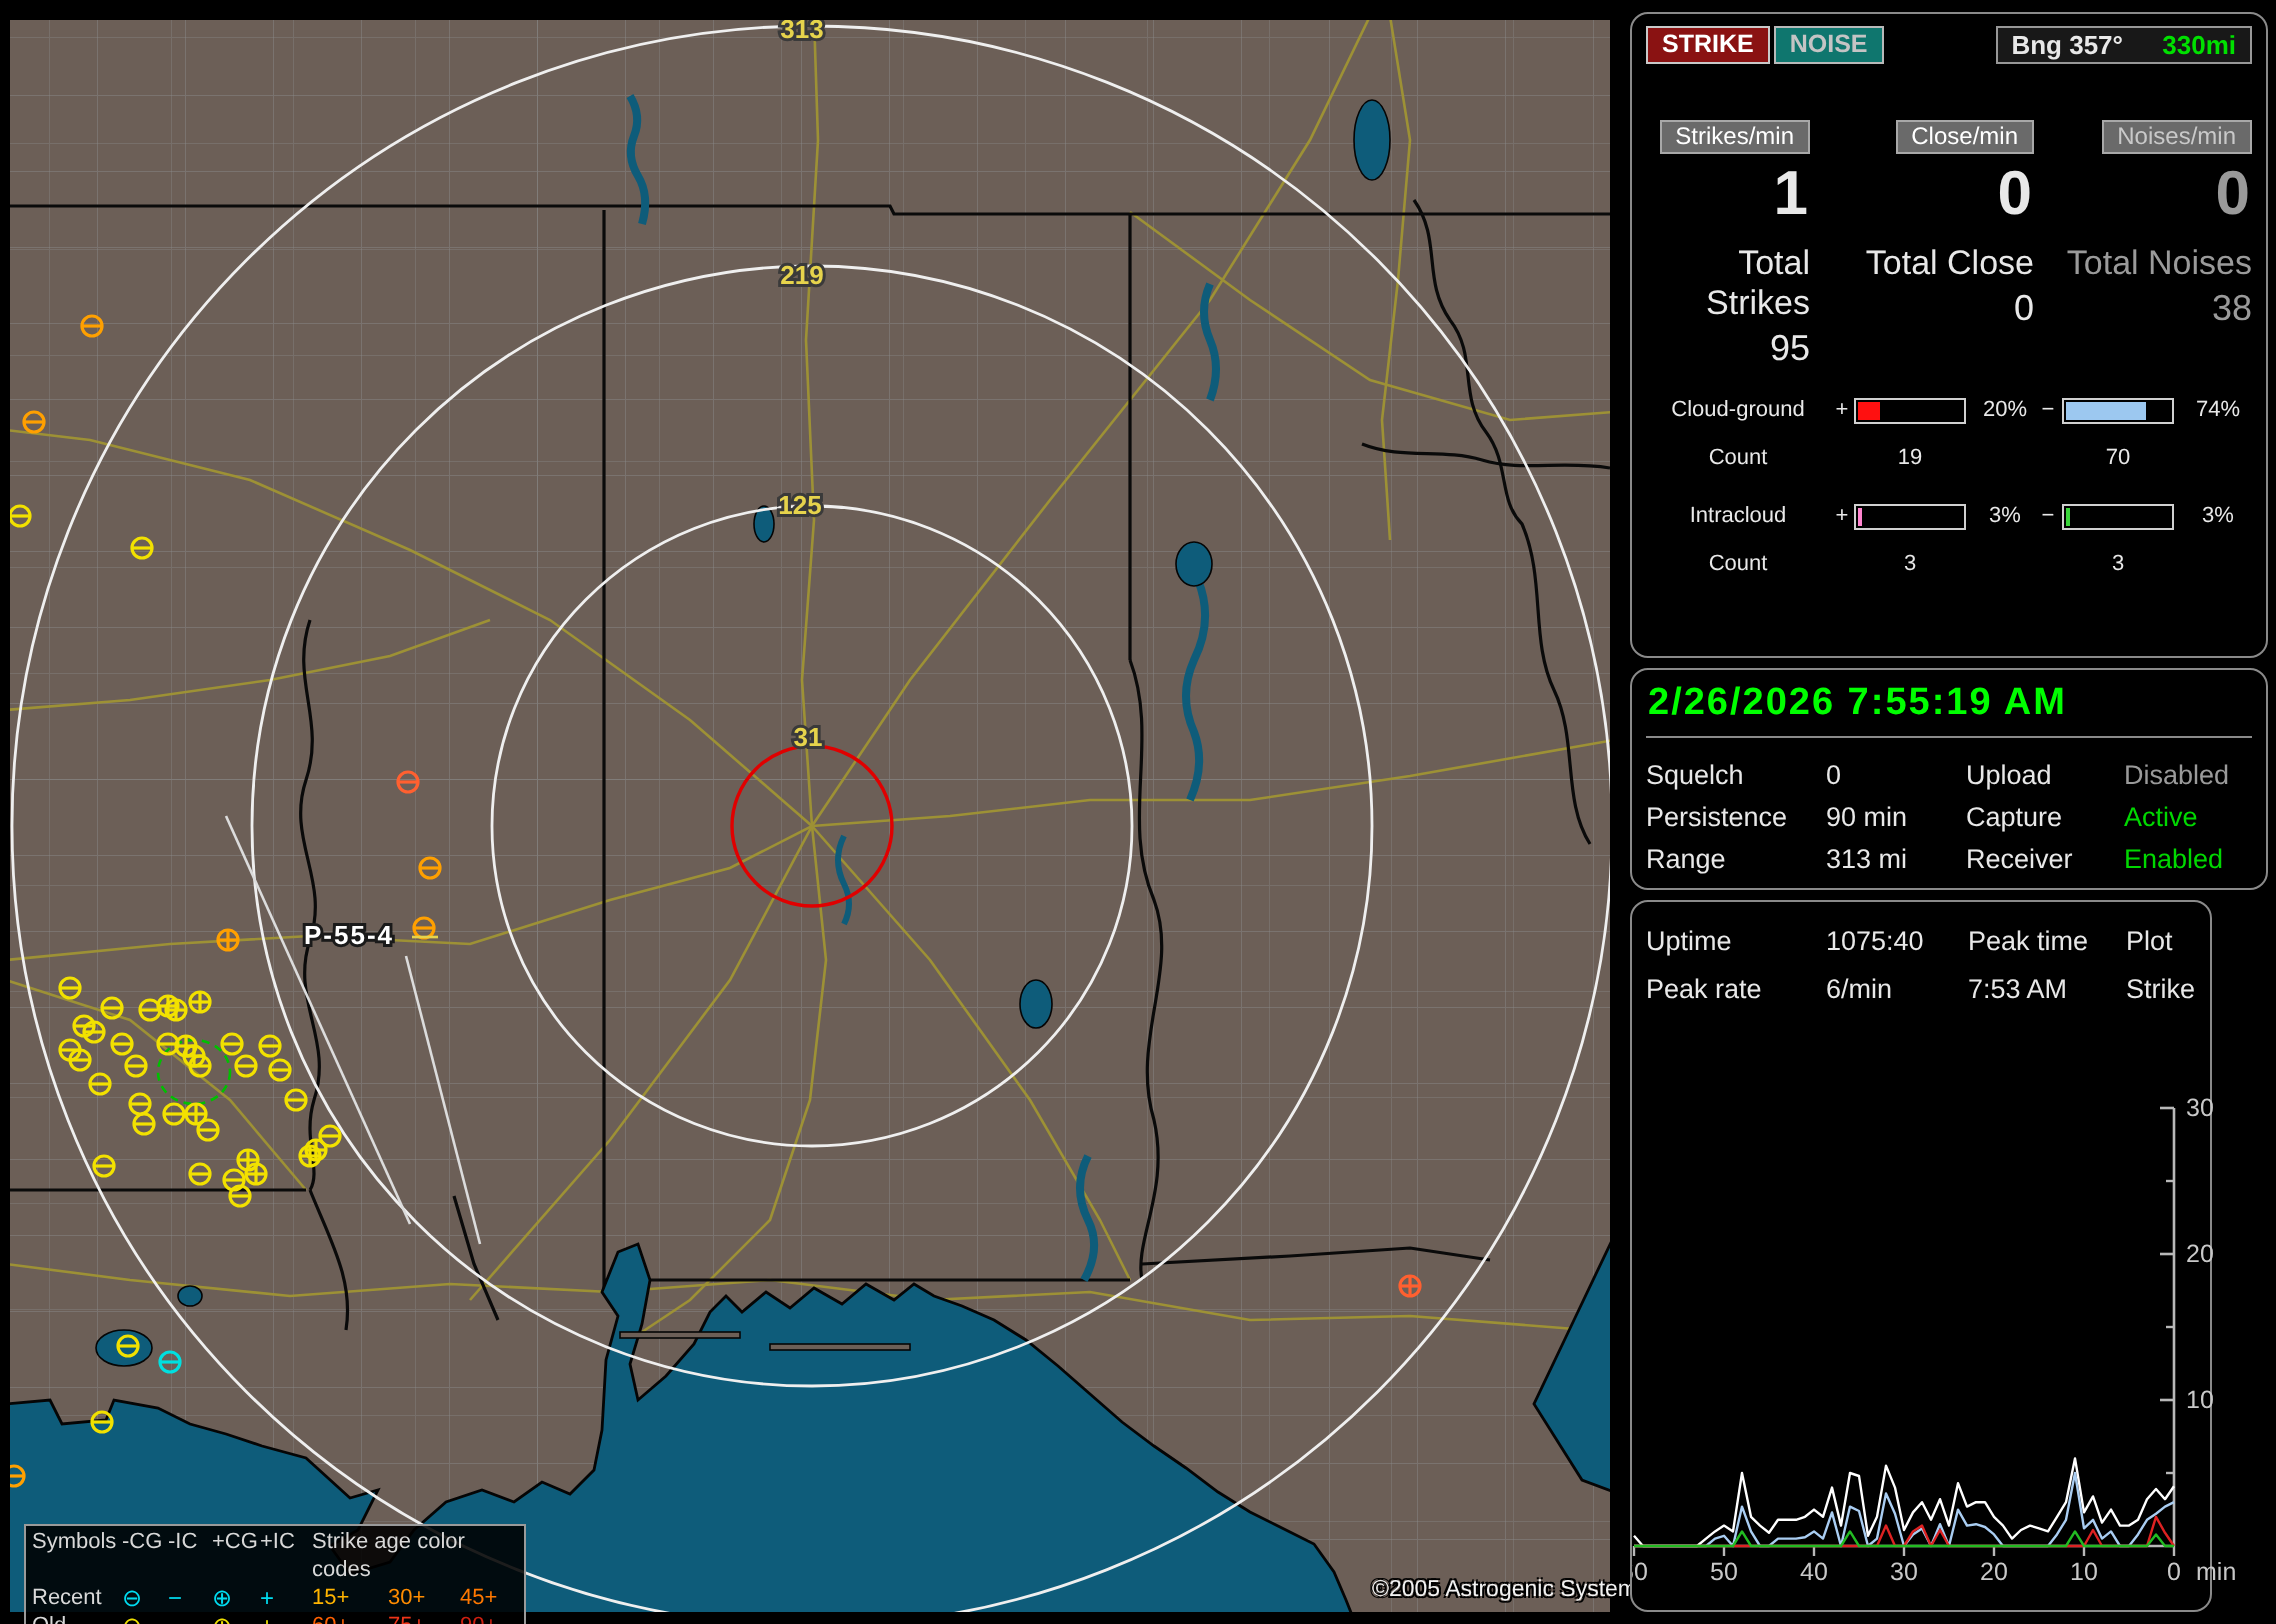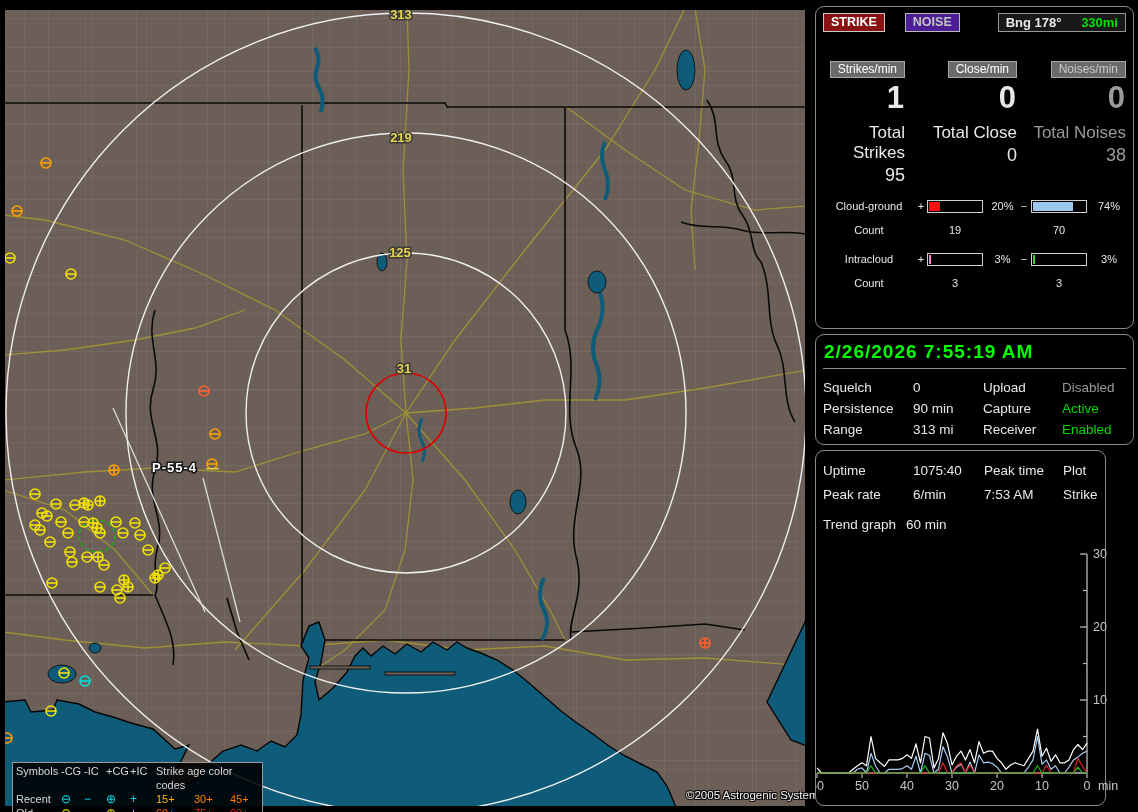--- a/index.html
+++ b/index.html
@@ -8,21 +8,21 @@
   #map-svg{position:absolute;left:5px;top:10px;}
 
   .panel{position:absolute;background:#000;border:1px solid #8a8a8a;border-radius:9px;box-sizing:border-box;}
   #panel-top{left:815px;top:6px;width:319px;height:323px;padding:6px 7px;}
   #panel-mid{left:815px;top:334px;width:319px;height:111px;padding:4px 7px;}
   #panel-bot{left:815px;top:450px;width:291px;height:356px;padding:10px 7px;}
 
   .btn-row{display:flex;align-items:flex-start;}
   .btn{display:inline-block;font-weight:bold;font-size:12.5px;border:1px solid #b9b9b9;padding:1px 7px;line-height:15px;cursor:default;}
   #strike-btn{background:#8a1212;color:#ffffff;border-color:#c9c9c9;}
-  #noise-btn{background:#4c1d95;color:#c4c4c4;margin-left:20px;}
+  #noise-btn{background:#0f766e;color:#c4c4c4;margin-left:2px;}
   .bng{margin-left:auto;background:#181818;border:1px solid #979797;font-weight:bold;font-size:13px;padding:1px 7px;line-height:15px;}
   .bng .dist{margin-left:16px;}
 
   .counters{display:grid;grid-template-columns:82px 112px 1fr;margin-top:27px;}
   .cnt{text-align:right;}
   .cbtn{display:inline-block;background:#6a6a6a;color:#fff;font-size:12px;border:1px solid #a8a8a8;padding:0 7px;line-height:15px;}
   .big{font-size:31px;font-weight:bold;line-height:33px;margin-top:3px;letter-spacing:1px;}
   .tl{font-size:17px;margin-top:9px;}
   .tv{font-size:18px;margin-top:2px;}
   .dim{color:#9a9a9a;}
@@ -384,21 +384,21 @@
     <span style="color: rgb(255, 96, 0);">60+</span>
     <span style="color: rgb(238, 52, 24);">75+</span>
     <span style="color: rgb(207, 31, 16);">90+</span>
   </div>
 
   <div class="panel" id="panel-top">
     <div class="btn-row">
       <span class="btn" id="strike-btn">STRIKE</span>
       <span class="btn" id="noise-btn">NOISE</span>
       <span class="bng">
-        <span>Bng 178°</span>
+        <span>Bng 357°</span>
         <span class="dist" style="color: rgb(0, 224, 0);">330mi</span>
       </span>
     </div>
 
     <div class="counters">
       <div class="cnt">
         <span class="cbtn">Strikes/min</span>
         <div class="big">1</div>
         <div class="tl">Total Strikes</div>
         <div class="tv">95</div>
@@ -481,24 +481,20 @@
     <div class="igrid">
       <span>Uptime</span>
       <span>1075:40</span>
       <span>Peak time</span>
       <span>Plot</span>
 
       <span>Peak rate</span>
       <span>6/min</span>
       <span>7:53 AM</span>
       <span>Strike</span>
-    </div>
-    <div class="trend-row">
-      <span>Trend graph</span>
-      <span>60 min</span>
     </div>
     <svg id="trend-svg" width="317" height="264" viewBox="0 0 317 264">
       <path d="M1,234 H271 M271,234 V15" stroke="#b8b8b8" stroke-width="1.3" fill="none"></path>
       <g id="trend-ticks" font-family="Liberation Sans, sans-serif" font-size="12.5" fill="#c8c8c8">
           <line x1="264" x2="271" y1="161" y2="161" stroke="#b8b8b8" stroke-width="1.3"></line>
           <text x="277" y="165">10</text>
           <line x1="264" x2="271" y1="88" y2="88" stroke="#b8b8b8" stroke-width="1.3"></line>
           <text x="277" y="92">20</text>
           <line x1="264" x2="271" y1="15" y2="15" stroke="#b8b8b8" stroke-width="1.3"></line>
           <text x="277" y="19">30</text>

